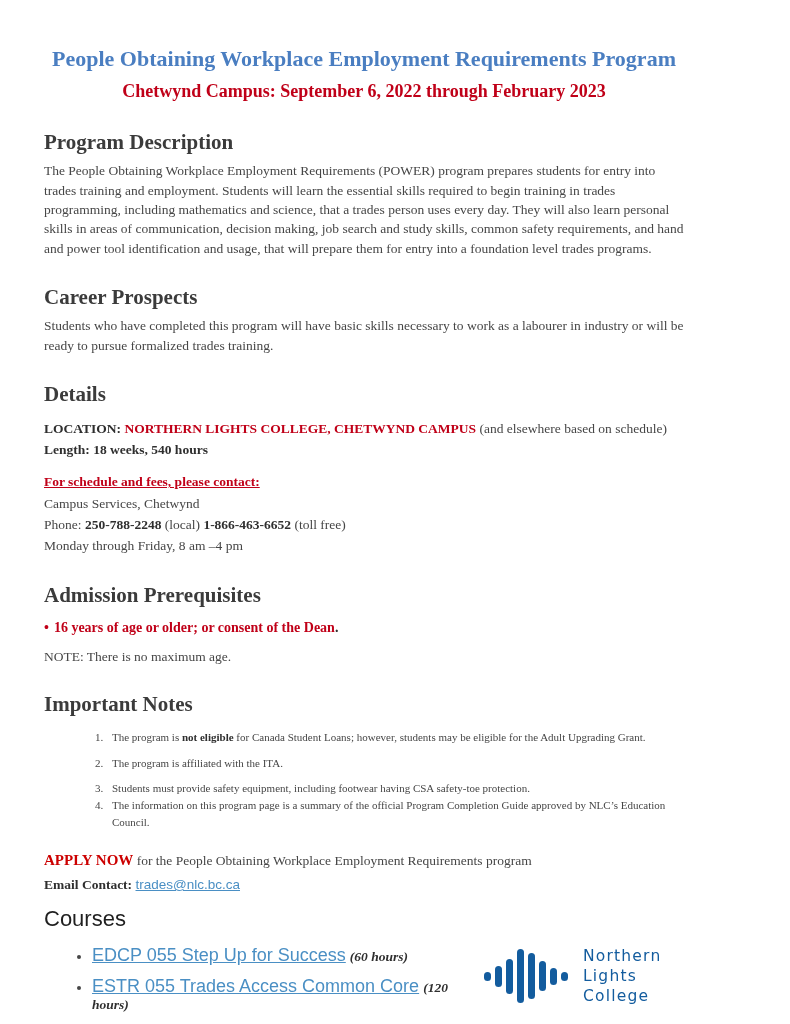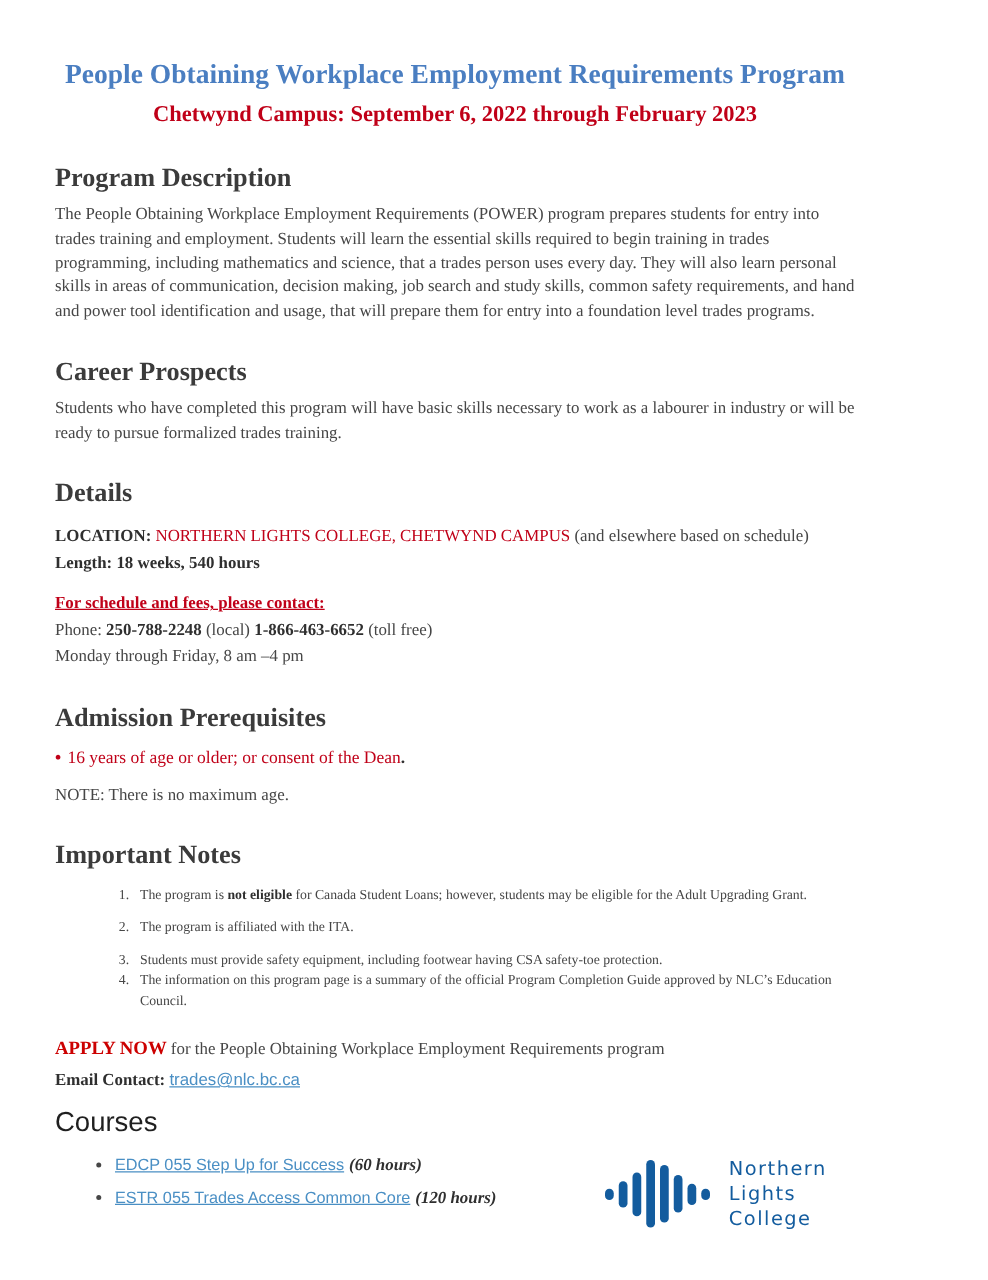--- a/index.html
+++ b/index.html
@@ -30,21 +30,21 @@
   .section-heading{
     font-family:"Liberation Serif", serif;
     font-size:21px;font-weight:bold;color:var(--heading-dark);
     margin:27px 0 7px 0;line-height:1.15;
   }
   .body-text{
     font-size:13.5px;line-height:1.44;color:var(--body-text);margin:0;
   }
   .line{font-size:13.5px;line-height:1.4;color:var(--body-text);margin:0 0 2px 0;}
   .b-dark{font-weight:bold;color:var(--bold-dark);}
-  .b-red{font-weight:normal;color:var(--accent-red);}
+  .b-red{font-weight:bold;color:var(--accent-red);}
   .red-heading{font-size:13.5px;font-weight:bold;color:var(--accent-red);margin:13px 0 3px 0;line-height:1.4;text-decoration:underline;}
   .details-block{margin-top:14px;}
   .bullet-line{font-size:14px;line-height:1.35;margin:12px 0 0 0;}
   .bullet-line .dot{color:var(--accent-red);font-weight:bold;margin-right:5px;}
   .bullet-line .period{color:var(--bold-dark);font-weight:bold;}
   .note-line{font-size:13.5px;color:var(--body-text);margin:11px 0 0 0;}
   ol.notes{
     margin:10px 0 0 0;padding-left:62px;
     font-size:11px;color:var(--body-text);
   }
@@ -62,21 +62,21 @@
   }
   .courses-heading{
     font-family:"Liberation Sans", sans-serif;
     font-size:22px;font-weight:400;color:#1f1f1f;margin:13px 0 2px 0;
   }
   .courses-row{display:flex;align-items:flex-start;}
   .courses-col{flex:0 0 440px;}
   ul.courses{margin:11px 0 0 0;padding-left:48px;}
   ul.courses li{margin-bottom:10px;font-size:13.5px;color:var(--body-text);}
   .course-link{
-    font-family:"Liberation Sans", sans-serif;font-size:13px;
+    font-family:"Liberation Sans", sans-serif;font-size:18px;
     color:var(--link-blue);text-decoration:underline;
   }
   .course-hours{font-weight:bold;color:var(--bold-dark);margin-left:4px;font-style:italic;}
   .logo{display:flex;align-items:center;gap:15px;margin-top:10px;flex:1;}
   .logo-waveform{display:flex;align-items:center;gap:4px;height:64px;}
   .logo-bar{display:inline-block;width:7px;border-radius:4px;}
   .logo-text{
     font-family:"DejaVu Sans", sans-serif;font-size:15.5px;
     color:var(--logo-blue);letter-spacing:1.2px;line-height:1.3;
   }
@@ -98,20 +98,21 @@
     <h3 class="section-heading">Career Prospects</h3>
     <p class="body-text">Students who have completed this program will have basic skills necessary to work as a labourer in industry or will be ready to pursue formalized trades training.</p>
   </section>
 
   <section>
     <h3 class="section-heading">Details</h3>
     <div class="details-block">
       <p class="line"><span class="b-dark">LOCATION: </span><span class="b-red">NORTHERN LIGHTS COLLEGE, CHETWYND CAMPUS</span><span> (and elsewhere based on schedule)</span></p>
       <p class="line b-dark">Length: 18 weeks, 540 hours</p>
       <p class="red-heading">For schedule and fees, please contact:</p>
+      <p class="line">Campus Services, Chetwynd</p>
       <p class="line"><span>Phone: </span><span class="b-dark">250-788-2248</span><span> (local) </span><span class="b-dark">1-866-463-6652</span><span> (toll free)</span></p>
       <p class="line">Monday through Friday, 8 am –4 pm</p>
     </div>
   </section>
 
   <section>
     <h3 class="section-heading">Admission Prerequisites</h3>
     <p class="bullet-line"><span class="dot">•</span><span class="b-red">16 years of age or older; or consent of the Dean</span><span class="period">.</span></p>
     <p class="note-line">NOTE: There is no maximum age.</p>
   </section>

